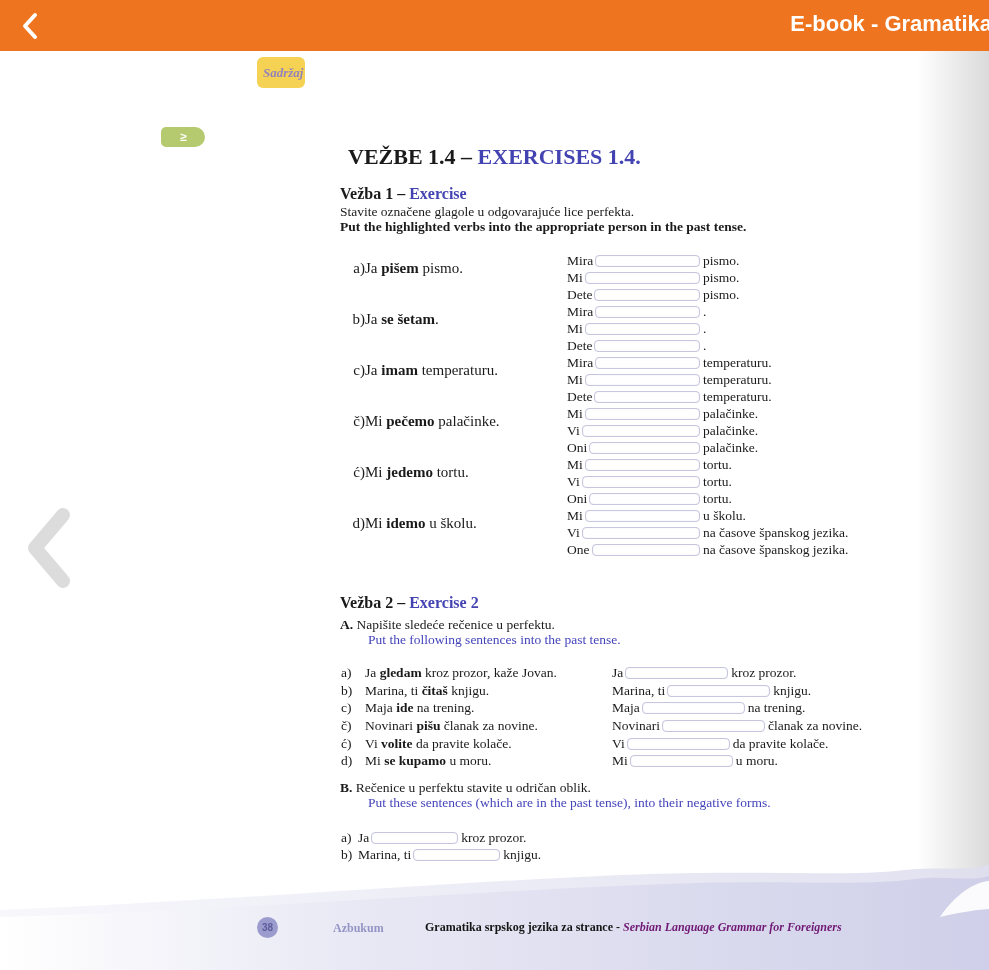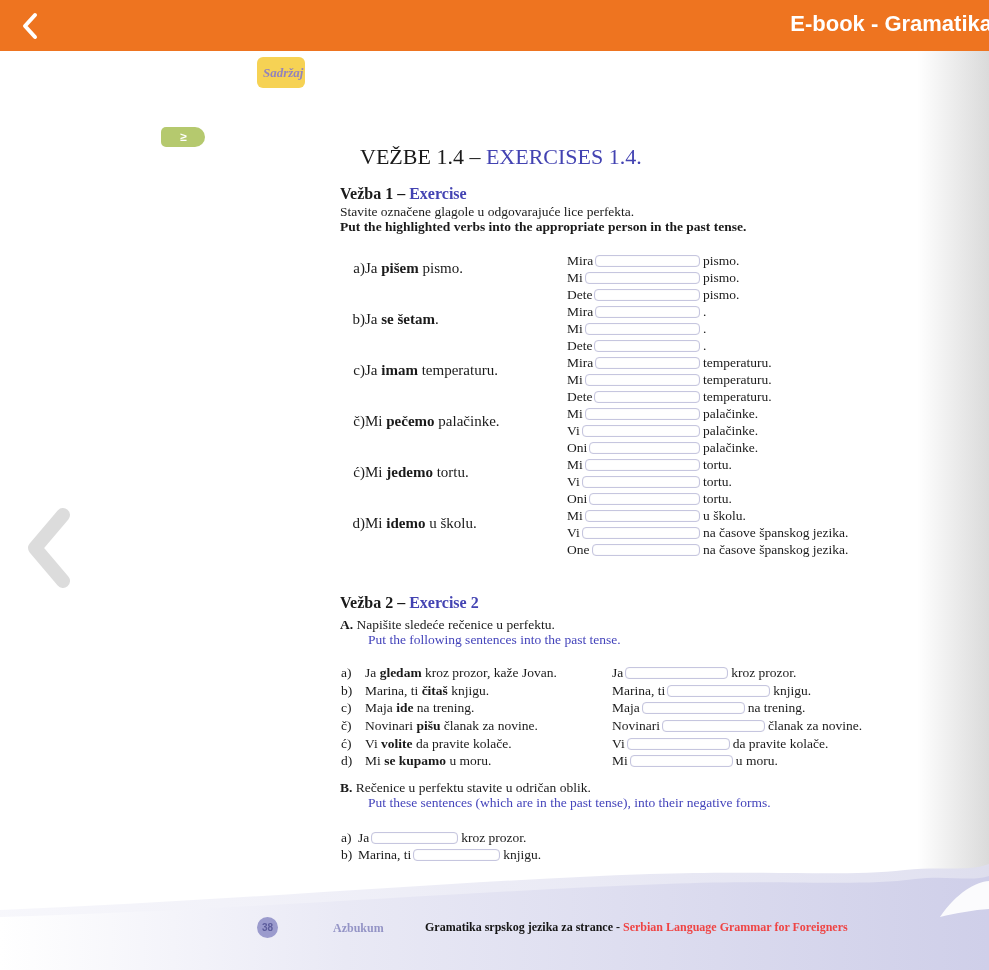--- a/index.html
+++ b/index.html
@@ -25,21 +25,21 @@
   .prev{position:absolute;left:24px;top:505px;z-index:4;cursor:pointer;}
 
   
   .edge{position:absolute;top:51px;right:0;bottom:0;width:72px;
         background:linear-gradient(to right,rgba(150,150,150,0),rgba(150,150,150,0.35));z-index:1;}
   .bottom-strip{position:absolute;left:198px;bottom:0;width:115px;height:12px;
         background:linear-gradient(to right,#e7e7e7,rgba(231,231,231,0));z-index:1;}
 
   
   .sec{position:absolute;z-index:2;color:#1a1a1a;}
-  .h-title{left:360px;top:129px;font-weight:normal;font-size:22px;white-space:nowrap;}
+  .h-title{left:348px;top:129px;font-weight:bold;font-size:22px;white-space:nowrap;}
   .h-sub{font-weight:bold;font-size:16px;white-space:nowrap;}
   .blue{color:#4343b2;}
   .blueln{color:#4444bb;margin-left:28px;}
   .instr{font-size:13.5px;line-height:15px;white-space:nowrap;}
   .bold{font-weight:bold;}
   .verb{font-weight:bold;}
   .lbl{display:inline-block;width:24px;}
 
   
   #v1-list{left:341px;top:252px;width:648px;}
@@ -66,21 +66,21 @@
   .v2b-row .lbl{width:17px;}
   .v2b-row input.blank{width:87px;margin-left:2px;}
 
   
   .footer-wave{position:absolute;left:0;top:855px;width:989px;height:115px;z-index:2;}
   .pg-circle{position:absolute;left:257px;top:917px;width:21px;height:21px;border-radius:50%;background:#9b9bcd;
              color:#5d5d9c;font-family:"Liberation Sans",sans-serif;font-weight:bold;font-size:10px;
              display:flex;align-items:center;justify-content:center;z-index:3;}
   .pub{position:absolute;left:333px;top:921px;font-weight:bold;font-size:12px;color:#9494c6;z-index:3;}
   .book-title{position:absolute;left:425px;top:920px;font-weight:bold;font-size:12px;color:#151515;white-space:nowrap;z-index:3;}
-  .blue2{color:#ef4444;}
+  .blue2{color:#701a75;font-style:italic;}
 </style>
 </head>
 <body>
 
 <div class="screen">
 
   <header class="topbar">
     <button class="back">
       <svg width="34" height="34" viewBox="0 0 34 34">
         <polyline points="21,6 11,17 21,28" fill="none" stroke="#ffffff" stroke-width="4" stroke-linecap="round" stroke-linejoin="round"></polyline>

